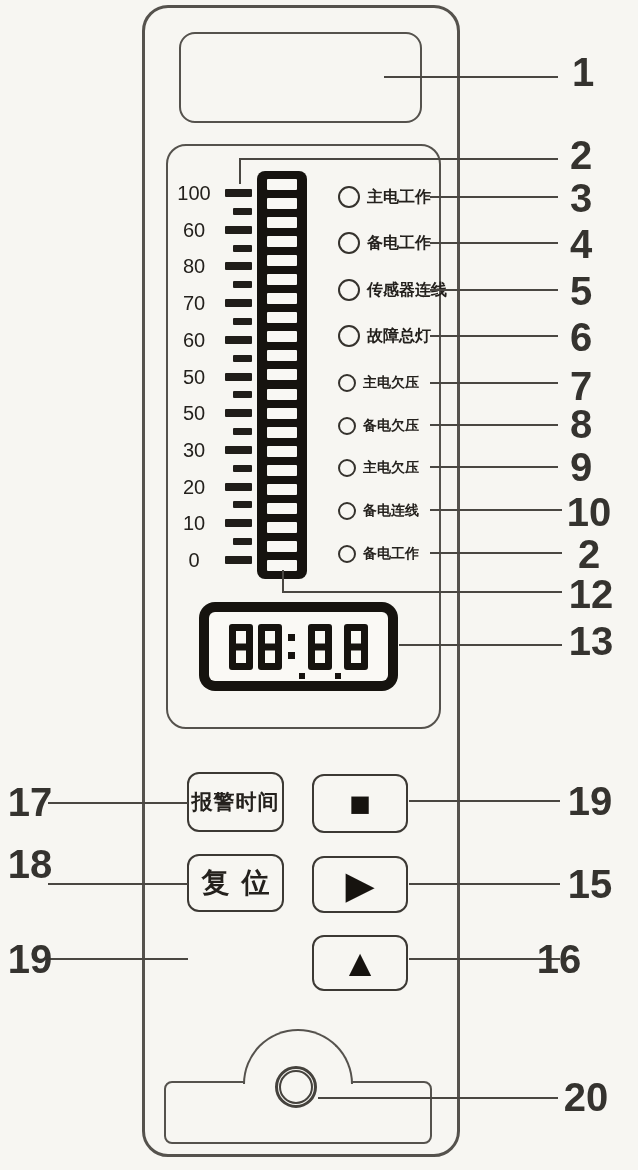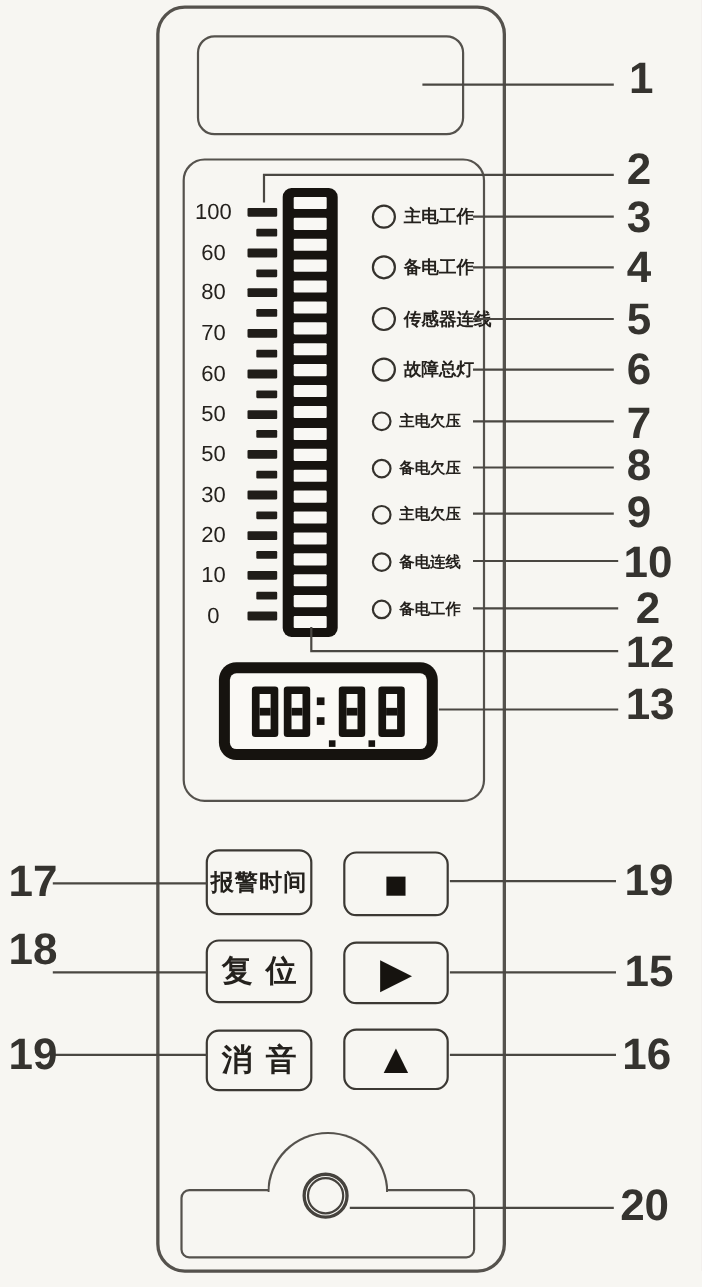--- a/index.html
+++ b/index.html
@@ -195,23 +195,20 @@
       <div class="seg8"></div>
     </div>
   </div>
 
   <div class="btn btn-cn" id="btn-alarm-time">
     <span>报警时间</span>
   </div>
   <div class="btn btn-cn" id="btn-reset">
     <span class="sp2">复位</span>
   </div>
-  <div class="btn btn-cn" id="btn-mute">
-    <span class="sp2">消音</span>
-  </div>
   <div class="btn btn-sym" id="btn-stop">
     <span>■</span>
   </div>
   <div class="btn btn-sym" id="btn-right">
     <span>▶</span>
   </div>
   <div class="btn btn-sym" id="btn-up">
     <span>▲</span>
   </div>
 
@@ -251,18 +248,18 @@
   <span class="callout-num" style="left:581px;top:337px">6</span>
   <span class="callout-num" style="left:581px;top:386px">7</span>
   <span class="callout-num" style="left:581px;top:424px">8</span>
   <span class="callout-num" style="left:581px;top:467px">9</span>
   <span class="callout-num" style="left:589px;top:512px">10</span>
   <span class="callout-num" style="left:589px;top:554px">2</span>
   <span class="callout-num" style="left:591px;top:594px">12</span>
   <span class="callout-num" style="left:591px;top:641px">13</span>
   <span class="callout-num" style="left:590px;top:801px">19</span>
   <span class="callout-num" style="left:590px;top:884px">15</span>
-  <span class="callout-num" style="left:588px;top:959px">16</span>
+  <span class="callout-num" style="left:559px;top:959px">16</span>
   <span class="callout-num" style="left:30px;top:802px">17</span>
   <span class="callout-num" style="left:30px;top:864px">18</span>
   <span class="callout-num" style="left:30px;top:959px">19</span>
   <span class="callout-num" style="left:586px;top:1097px">20</span>
 </div>
 
 </body></html>

